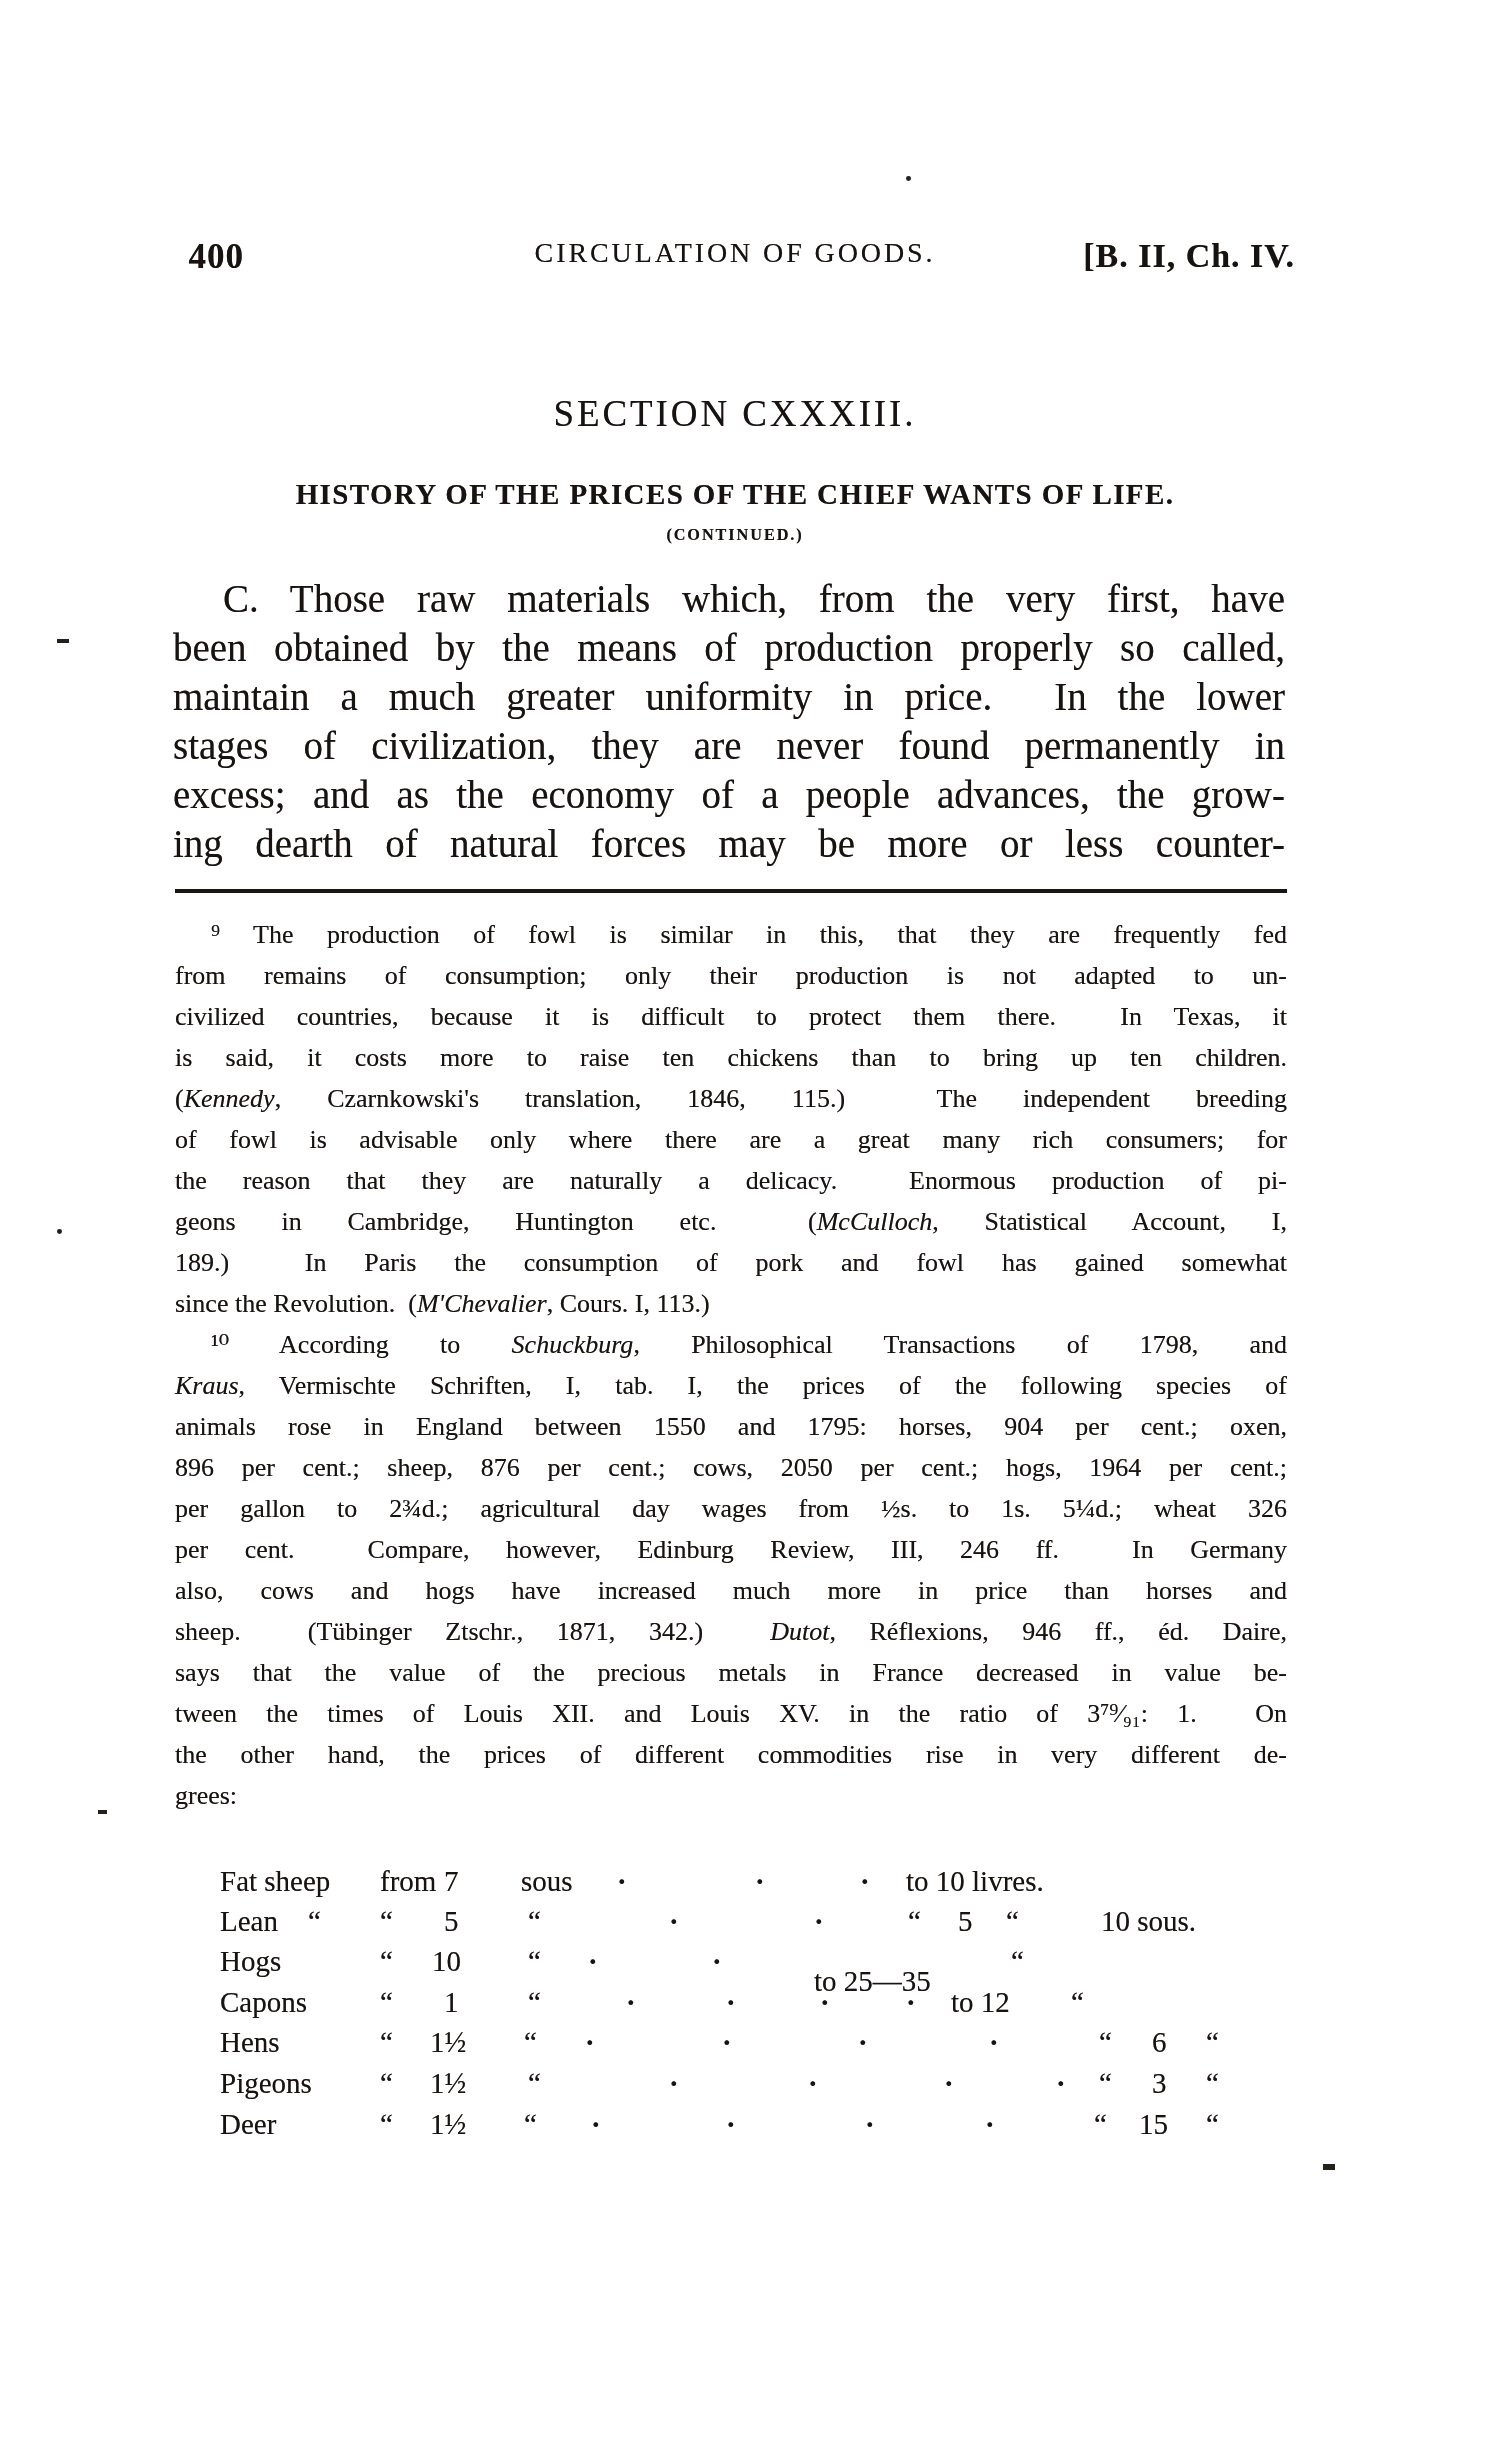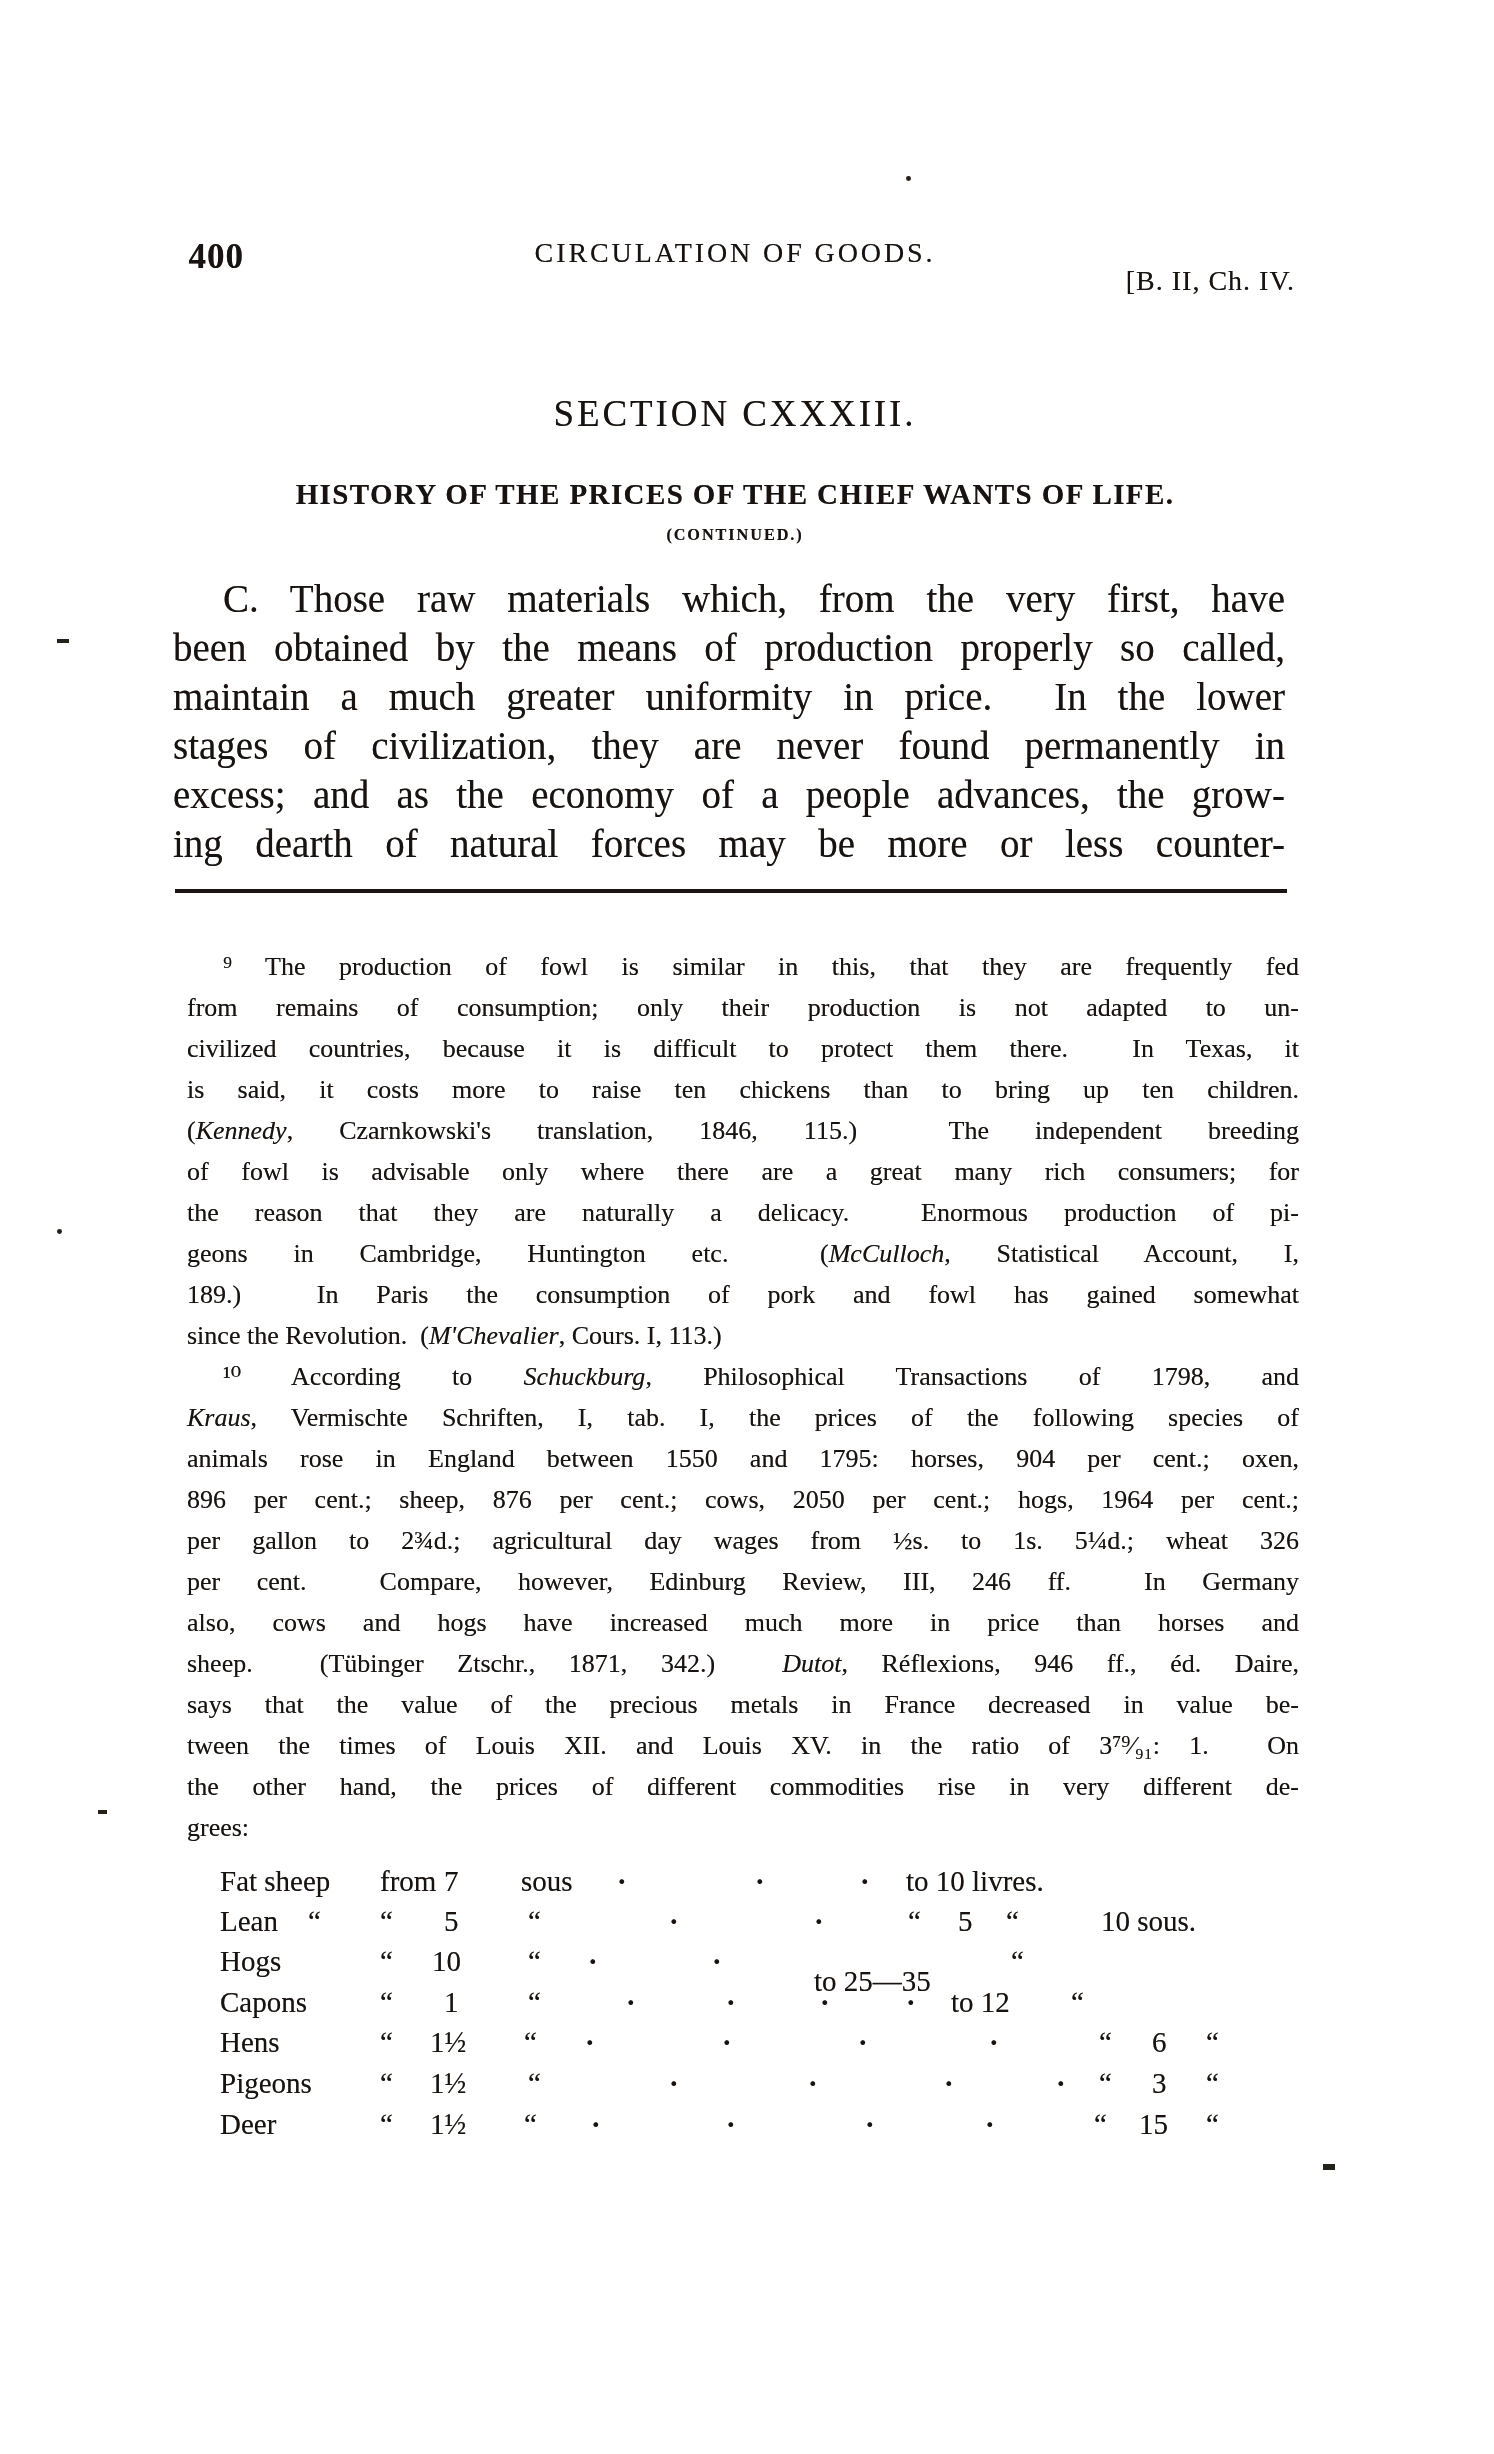--- a/index.html
+++ b/index.html
@@ -2,30 +2,30 @@
 <html><head>
 <meta charset="utf-8">
 <style>
   html,body{margin:0;padding:0;background:#e8e8e8;}
   .pg{position:relative;width:1494px;height:2455px;background:#ffffff;color:#181310;
       font-family:"Liberation Serif","DejaVu Serif",serif;overflow:hidden;
       text-shadow:0 0 0.5px rgba(20,15,10,.55);}
   .hdr{position:absolute;top:235px;left:175px;width:1120px;height:40px;}
   .pnum{position:absolute;left:13.4px;top:1.9px;font-size:35px;font-weight:700;letter-spacing:1px;}
   .rhead{position:absolute;left:0;right:0;top:1.9px;text-align:center;font-size:28px;letter-spacing:2.9px;}
-  .chref{position:absolute;right:0;top:1.9px;font-size:28px;letter-spacing:1px;font-weight:400;margin-top:28px;}
+  .chref{position:absolute;right:0;top:1.9px;font-size:34px;letter-spacing:1px;font-weight:700;}
   .sect{position:absolute;top:392px;left:175px;width:1120px;text-align:center;font-size:37px;letter-spacing:2.9px;}
   .subt{position:absolute;top:478px;left:175px;width:1120px;text-align:center;font-size:29px;font-weight:700;letter-spacing:1.4px;}
   .cont{position:absolute;top:525px;left:175px;width:1120px;text-align:center;font-size:16.3px;font-weight:700;letter-spacing:1.9px;}
   .para{position:absolute;top:574px;left:173px;width:1112px;font-size:39px;}
   .para .tline{height:49px;line-height:49px;white-space:nowrap;}
   .para .ind{text-indent:50px;}
   .just{text-align:justify;text-align-last:justify;white-space:normal !important;}
   .rule{position:absolute;top:889px;left:175px;width:1112px;height:3.8px;background:#1a1512;}
-  .fnotes{position:absolute;top:946px;left:175px;width:1112px;font-size:26px;margin-left:12px;}
+  .fnotes{position:absolute;top:914px;left:175px;width:1112px;font-size:26px;}
   .fn .tline{height:41px;line-height:41px;}
   .fn .ind{text-indent:36px;}
   .ptable{position:absolute;top:0;left:0;width:1494px;font-size:29px;}
   .trow{position:absolute;left:0;width:1494px;height:38px;line-height:38px;}
   .tc{position:absolute;top:0;white-space:nowrap;}
   .dotc{font-weight:700;}
   .art{position:absolute;background:#26201b;}
   .rd{border-radius:50%;}
   i{font-style:italic;}
 </style>

